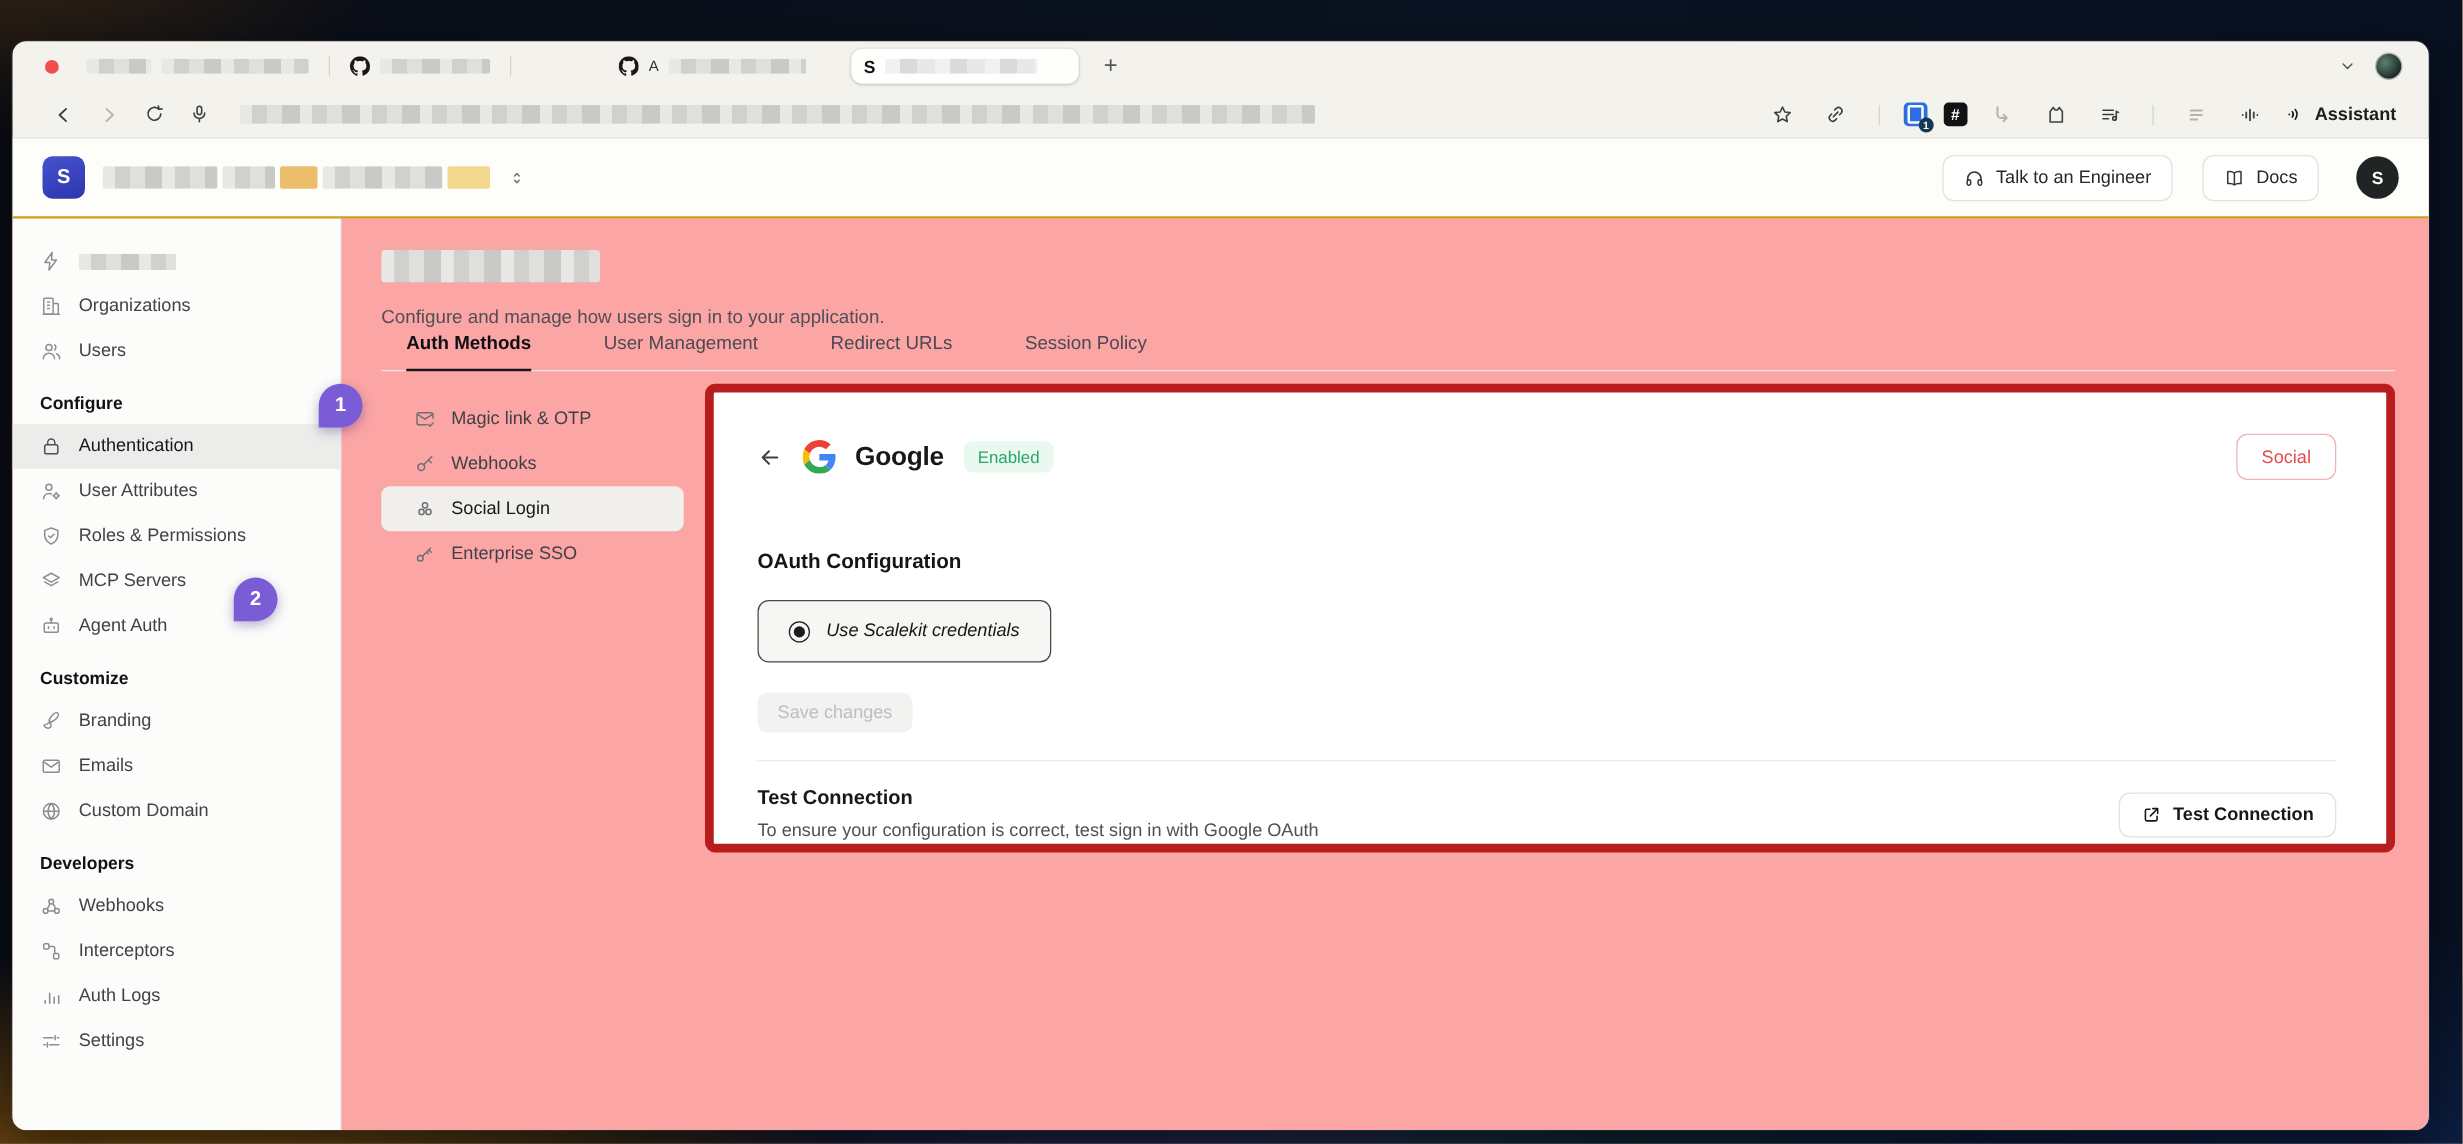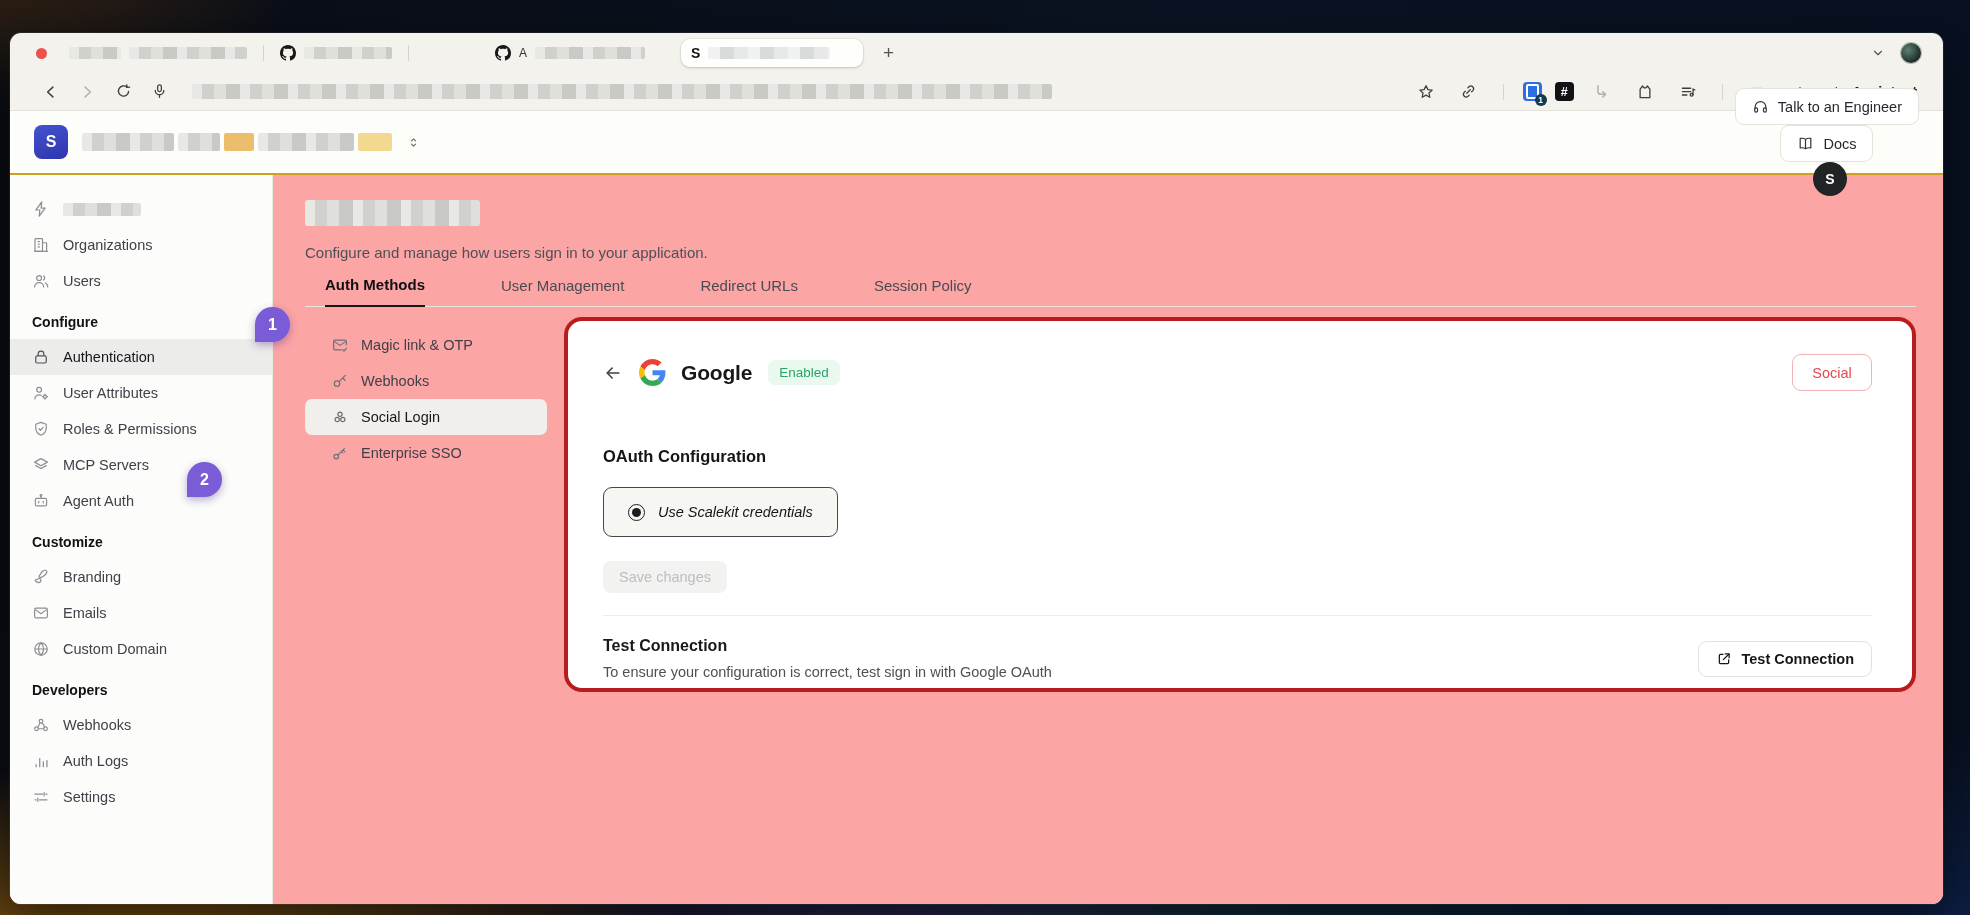--- a/index.html
+++ b/index.html
@@ -49,46 +49,46 @@
   .ext-black { background:#101214; color:#fff; font-size:12.5px; font-weight:700; }
   .assistant { display:flex; align-items:center; gap:7px; color:#1d1d1b; font-size:14.5px; font-weight:600; cursor:pointer; }
   
   .app-header { height:64px; background:#fdfdfa; border-bottom:2px solid #d09f1e; display:flex; align-items:center; padding:0 24px; }
   .app-logo { width:34px; height:34px; border-radius:8px; background:linear-gradient(160deg,#4453cf,#2e35ad);
     color:#fff; font-weight:700; font-size:16px; display:flex; align-items:center; justify-content:center; flex:none; }
   .org-rd { display:flex; align-items:center; gap:4px; margin-left:14px; }
   .amber { background:#ecbe6b; background-image:none; }
   .amber2 { background:#f3d98f; background-image:none; }
   .chev-select { color:#77776f; margin-left:10px; cursor:pointer; }
-  .hdr-right { margin-left:auto; display:flex; align-items:center; gap:0;flex-direction:column; }
+  .hdr-right { margin-left:auto; display:flex; align-items:center; gap:24px; }
   .btn { height:37px; border-radius:9px; border:1px solid #e3e2dc; background:#fff; display:flex; align-items:center; gap:9px;
     padding:0 16px; font-size:14.5px; color:#24292f; font-weight:500; cursor:pointer; font-family:inherit; }
   .avatar { width:34px; height:34px; border-radius:50%; background:#202425; color:#fff; font-size:14px; font-weight:600;
     display:flex; align-items:center; justify-content:center; margin-left:6px; cursor:pointer; }
   
   .app-body { display:flex; height:860px; background:#fca5a5; }
   .sidebar { width:263px; flex:none; background:#fcfcfa; border-right:1px solid #e9e8e3; padding-top:16px; }
   .sd-item { height:36px; display:flex; align-items:center; gap:13px; padding-left:22px; color:#41414a; font-size:14.5px; cursor:pointer; }
   .sd-item .sd-ic { color:#8d8d94; display:flex; }
   .sd-item.active { background:#ececea; color:#17171b; font-weight:500; }
   .sd-item.active .sd-ic { color:#515159; }
   .sd-head { height:40px; display:flex; align-items:flex-end; padding:0 0 9px 22px; font-weight:700; font-size:14px; color:#121215; }
   
   .content { flex:1; padding:25px 27px 0 32px; }
   .title-rd { width:175px; height:26px; border-radius:3px; }
   .desc { margin-top:14px; font-size:15px; color:#4f4f57; }
-  .tabs { margin-top:15px; display:flex; gap:76px; border-bottom:1px solid #e6e5e0; padding-left:20px;align-items:center; }
+  .tabs { margin-top:4px; display:flex; gap:58px; border-bottom:1px solid #e6e5e0; padding-left:20px; }
   .tabl { padding-bottom:12px; font-size:15px; color:#4a4a52; cursor:pointer; }
   .tabl.active { color:#0f0f12; font-weight:700; border-bottom:2px solid #17171a; margin-bottom:-1px; }
   .cols { display:flex; margin-top:20px; align-items:flex-start; }
   .subnav { width:242px; margin-right:17px; flex:none; }
   .sn-item { height:36px; display:flex; align-items:center; gap:12px; padding-left:26px; font-size:14.5px; color:#3f3f46; border-radius:7px; cursor:pointer; }
   .sn-item .sn-ic { color:#6f6f76; display:flex; }
   .sn-item.active { background:#f0efec; color:#18181b; font-weight:500; }
-  .panel { flex:1; margin-top:-10px; border:4px solid #b91c1c; border-radius:18px; height:375px; padding:33px 40px 30px 35px; background:#fff; }
+  .panel { flex:1; margin-top:-10px; border:7px solid #b91c1c; border-radius:8px; height:375px; padding:33px 40px 30px 35px; background:#fff; }
   .prov-head { display:flex; align-items:center; height:37px; }
   .back-arrow { color:#3f3f46; margin-right:16px; cursor:pointer; display:flex; }
   .glogo { margin-right:15px; display:flex; }
   .prov-name { font-size:21px; font-weight:700; color:#18181b; letter-spacing:-.2px; }
   .badge-enabled { margin-left:16px; background:#e9f9f0; color:#2aa368; font-size:13.5px; padding:5px 11px; border-radius:7px; }
   .btn-disable { margin-left:auto; width:80px; height:37px; border:1px solid #f1b2b4; color:#e5484d; border-radius:9px;
     background:#fff; font-size:14.5px; display:flex; align-items:center; justify-content:center; cursor:pointer; font-family:inherit; }
   .oauth-h { margin-top:56px; font-size:16.5px; font-weight:700; color:#151518; height:20px; }
   .radio-row { margin-top:20px; display:flex; gap:2px;font-style:italic; }
   .radio-card { height:50px; border-radius:9px; display:flex; align-items:center; gap:13px; padding:0 24px; font-size:14.5px; cursor:pointer; }
@@ -395,20 +395,30 @@
               <circle cx="6" cy="17" r="2.5"></circle>
               <circle cx="18" cy="17" r="2.5"></circle>
               <circle cx="12" cy="7" r="2.5"></circle>
               <path d="M10.7 9.2 8 14.6M13.3 9.2c1.8 1.2 3 3.2 3.1 5.3M8.5 17h7"></path>
             </svg>
           </span>
         <span>Webhooks</span>
       </div>
       <div class="sd-item">
         <span class="sd-ic">
+            <svg width="18" height="18" viewBox="0 0 24 24" fill="none" stroke="currentColor" stroke-width="1.6" stroke-linejoin="round">
+              <rect x="4" y="4" width="5.5" height="5.5" rx="1.2"></rect>
+              <rect x="14.5" y="14.5" width="5.5" height="5.5" rx="1.2"></rect>
+              <path d="M9.5 6.8h4.2a2 2 0 0 1 2 2v5.7"></path>
+            </svg>
+          </span>
+        <span>Interceptors</span>
+      </div>
+      <div class="sd-item">
+        <span class="sd-ic">
             <svg width="18" height="18" viewBox="0 0 24 24" fill="none" stroke="currentColor" stroke-width="1.7" stroke-linecap="round">
               <path d="M5.5 19.5v-2.6M10.3 19.5V8.8M15.1 19.5v-6.4M19.9 19.5V11.4"></path>
             </svg>
           </span>
         <span>Auth Logs</span>
       </div>
       <div class="sd-item">
         <span class="sd-ic">
             <svg width="18" height="18" viewBox="0 0 24 24" fill="none" stroke="currentColor" stroke-width="1.6" stroke-linecap="round">
               <path d="M4 8.2h10M18.5 8.2H20M4 15.8h1.5M10 15.8h10"></path>

